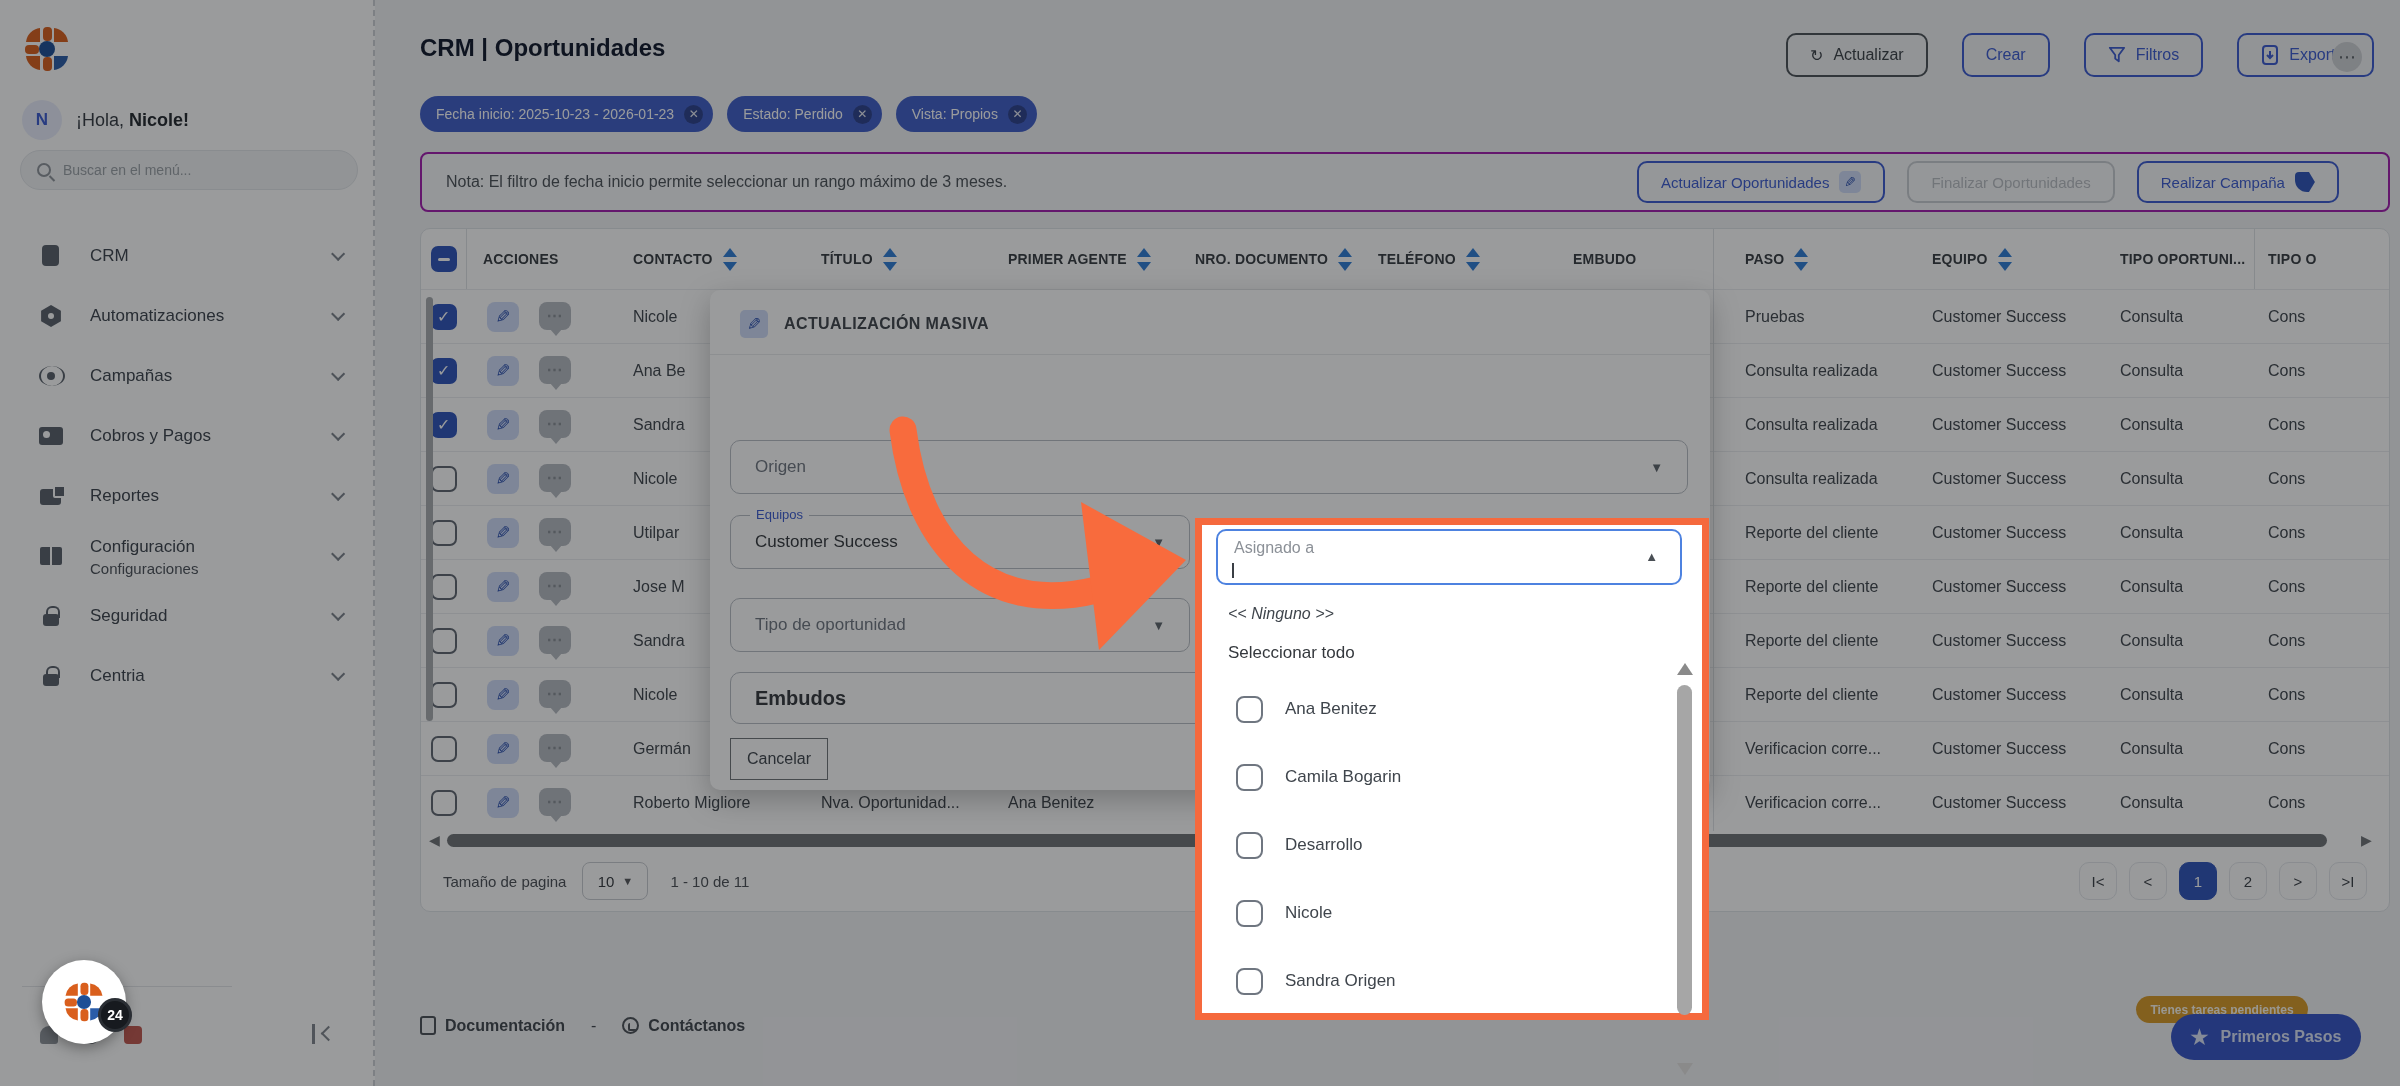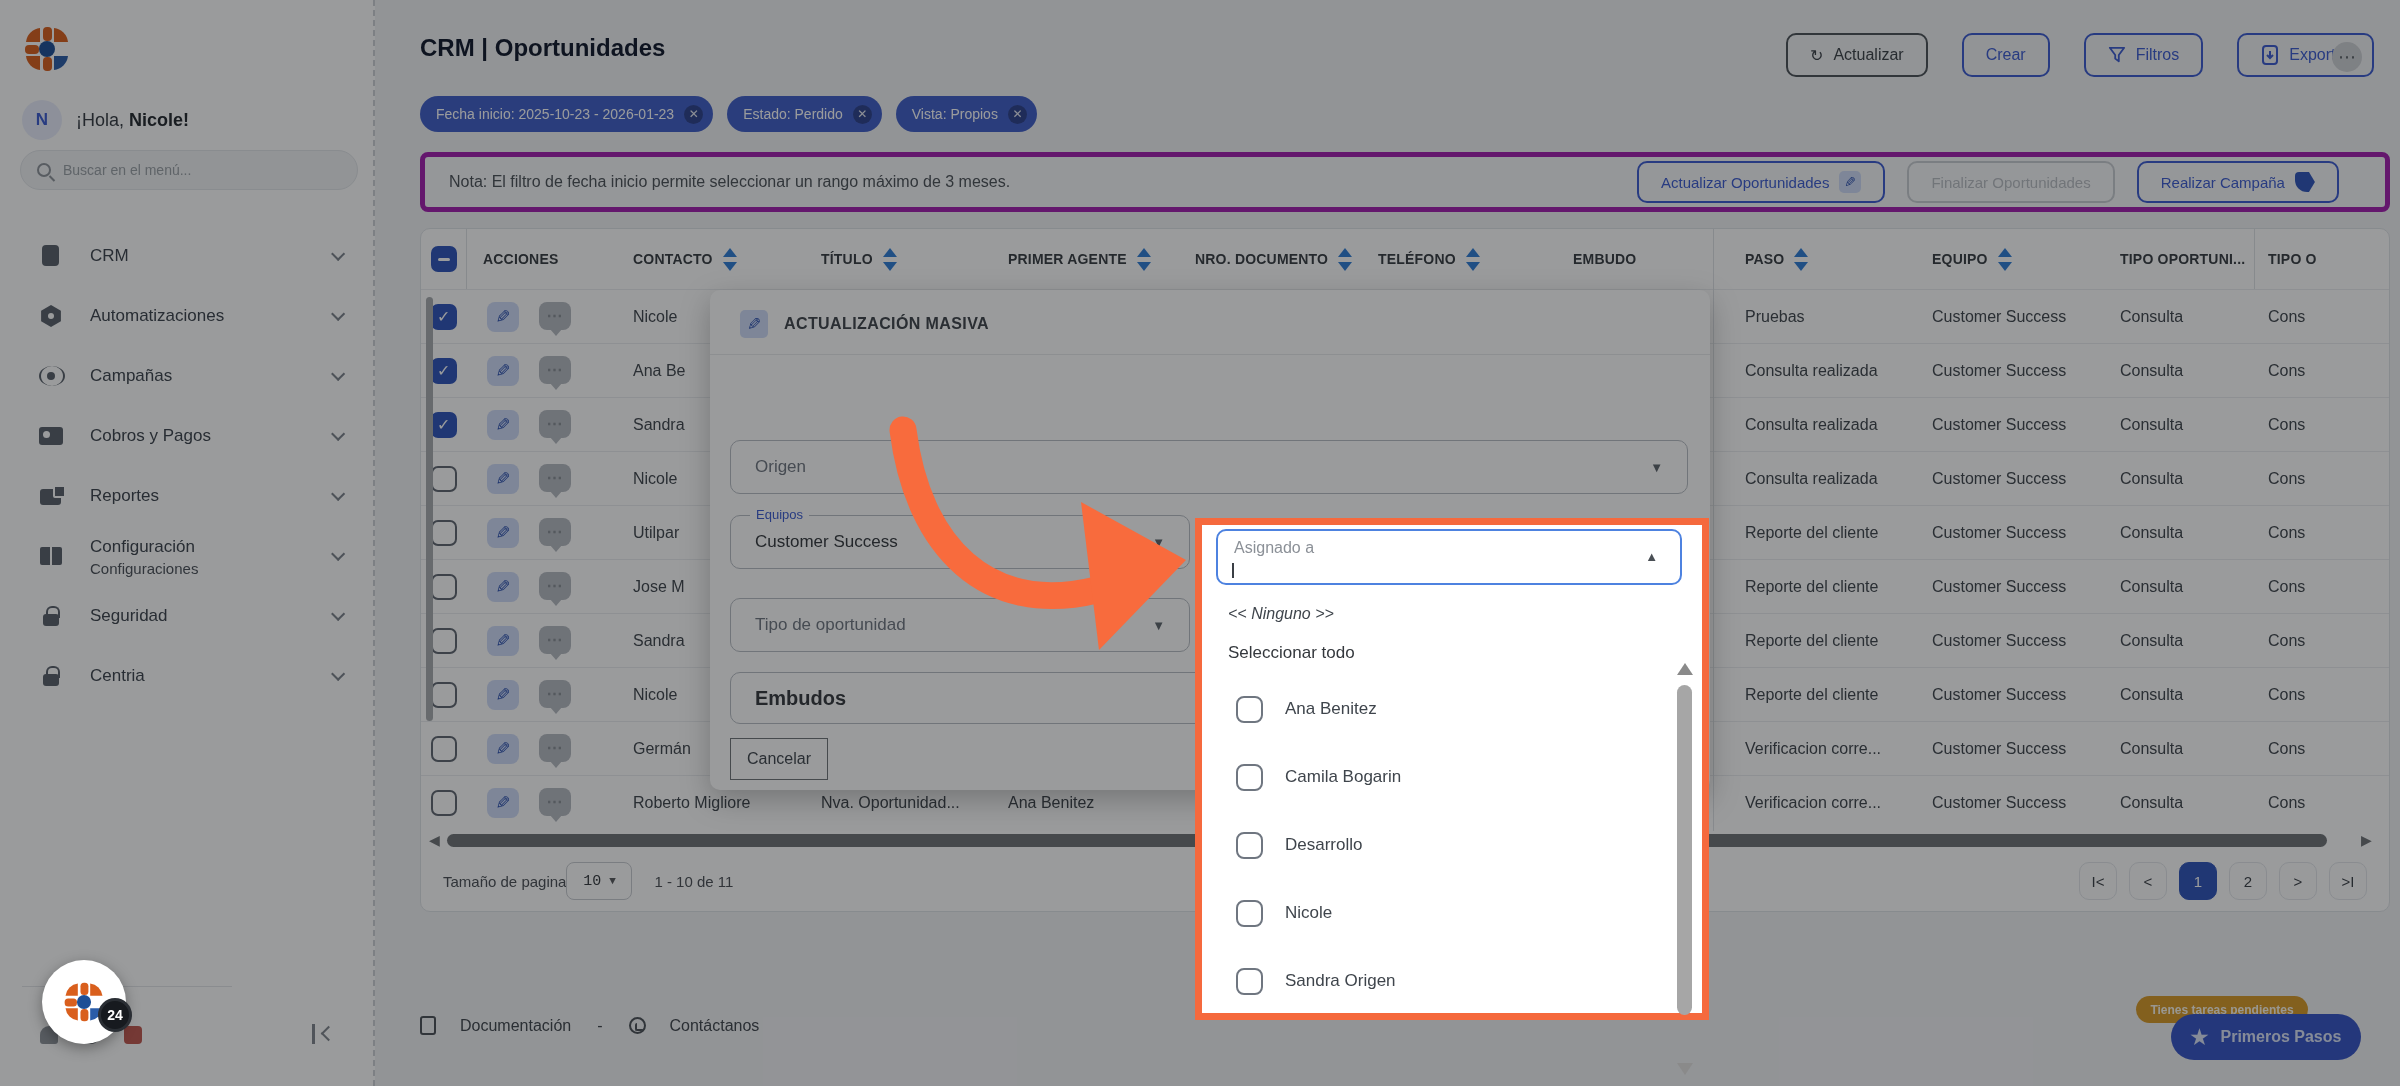--- a/index.html
+++ b/index.html
@@ -76,21 +76,21 @@
   .btn.disabled { border:2px solid #c9cdd2; color:#b9bdc3; }
   .more-circle { position:absolute; left:2332px; top:42px; width:30px; height:30px; border-radius:50%;
     background:#cfd2d6; color:#5a6066; font-size:18px; display:flex; align-items:center; justify-content:center; }
   .chips { position:absolute; left:420px; top:96px; display:flex; gap:14px; }
   .chip { height:36px; border-radius:18px; background:#3f5ec9; color:#fff; font-size:14px;
     display:inline-flex; align-items:center; gap:10px; padding:0 10px 0 16px; }
   .chip-x { width:19px; height:19px; border-radius:50%; background:rgba(0,0,0,.30); color:#e8ebf5;
     font-size:12px; display:flex; align-items:center; justify-content:center; cursor:pointer; }
 
   .note-bar { position:absolute; left:420px; top:152px; width:1970px; height:60px; background:#f7f8fa;
-    border:5px solid #a21caf; border-radius:8px; display:flex; align-items:center; padding:0 24px; }
+    border:2px solid #a21caf; border-radius:8px; display:flex; align-items:center; padding:0 24px; }
   .note-text { font-size:16px; color:#4b5157; }
   .note-actions { position:absolute; right:26px; top:9px; display:flex; gap:22px; }
   .note-actions .btn { height:42px; font-size:15px; }
   .pencil-sq { width:22px; height:22px; border-radius:5px; background:#cfdbf8; color:#2b4faf; font-size:14px;
     display:inline-flex; align-items:center; justify-content:center; transform:scaleX(-1); }
   .tag-ic { width:20px; height:20px; background:#2e54ba; border-radius:4px 4px 4px 12px;
     clip-path:polygon(0 0,70% 0,100% 50%,70% 100%,0 100%); position:relative; }
 
   
   .card { position:absolute; left:420px; top:228px; width:1970px; height:684px; background:#fff;
@@ -131,32 +131,32 @@
     color:#878d94; font-size:16px; font-weight:bold; display:flex; align-items:center; justify-content:center; letter-spacing:1px;}
   .act-chat::after { content:""; position:absolute; left:11px; bottom:-6px; border-left:6px solid transparent;
     border-right:6px solid transparent; border-top:7px solid #b6bac1; }
   .col-sep { position:absolute; top:0; width:1px; background:#dfe2e6; }
   .vmini { position:absolute; left:5px; top:68px; width:7px; height:424px; border-radius:4px; background:#a7abaf; }
   .hscroll { position:absolute; left:8px; top:604px; width:1950px; height:14px; display:flex; align-items:center; }
   .hs-arrow { color:#6e7276; font-size:14px; width:18px; cursor:pointer; }
   .hs-thumb { height:13px; border-radius:7px; background:#6e7276; width:1880px; cursor:grab; }
   .pgbar { position:absolute; left:0; top:620px; width:100%; height:64px; display:flex; align-items:center; padding:0 22px; }
   .pg-label { font-size:15px; color:#4a4f55; }
-  .pg-size { width:66px; height:38px; border:1px solid #c9ccd1; border-radius:8px;
-    display:flex; align-items:center; justify-content:center; gap:8px; font-size:15px; color:#34383d; cursor:pointer;font-family:Liberation Mono, monospace; }
+  .pg-size { margin-left:16px; width:66px; height:38px; border:1px solid #c9ccd1; border-radius:8px;
+    display:flex; align-items:center; justify-content:center; gap:8px; font-size:15px; color:#34383d; cursor:pointer; }
   .pg-size .car { font-size:11px; color:#56585c; }
   .pg-range { margin-left:22px; font-size:15px; color:#4a4f55; }
   .pg-btns { margin-left:auto; display:flex; gap:12px; }
   .pg-btn { width:38px; height:38px; border-radius:10px; border:1px solid #e3e6ea; background:#fdfdfe;
     color:#3a3f45; font-size:15px; display:flex; align-items:center; justify-content:center; cursor:pointer; }
   .pg-btn.active { background:#2e54ba; border-color:#2e54ba; color:#fff; }
 
   
   .footer { position:absolute; left:420px; top:1016px; display:flex; align-items:center; gap:26px; font-size:16px; color:#3f454c; }
-  .f-link { display:flex; align-items:center; gap:24px; cursor:pointer; }
+  .f-link { display:flex; align-items:center; gap:9px; cursor:pointer;font-weight:bold; }
   .f-doc { width:16px; height:19px; border:2px solid #4a5056; border-radius:3px; }
   .f-phone { width:17px; height:17px; border:2px solid #4a5056; border-radius:50%; position:relative; }
   .f-phone::after { content:""; position:absolute; left:4px; top:4px; width:6px; height:6px;
     border-left:2px solid #4a5056; border-bottom:2px solid #4a5056; border-radius:2px; }
 
   
   .task-pill { position:absolute; left:2136px; top:996px; width:172px; height:27px; border-radius:14px;
     background:#d89a27; color:#fdf8ec; font-size:12px; font-weight:bold; display:flex; align-items:center;
     justify-content:center; white-space:nowrap; }
   .cta { position:absolute; left:2171px; top:1014px; width:190px; height:46px; border-radius:23px; background:#3554c6;

